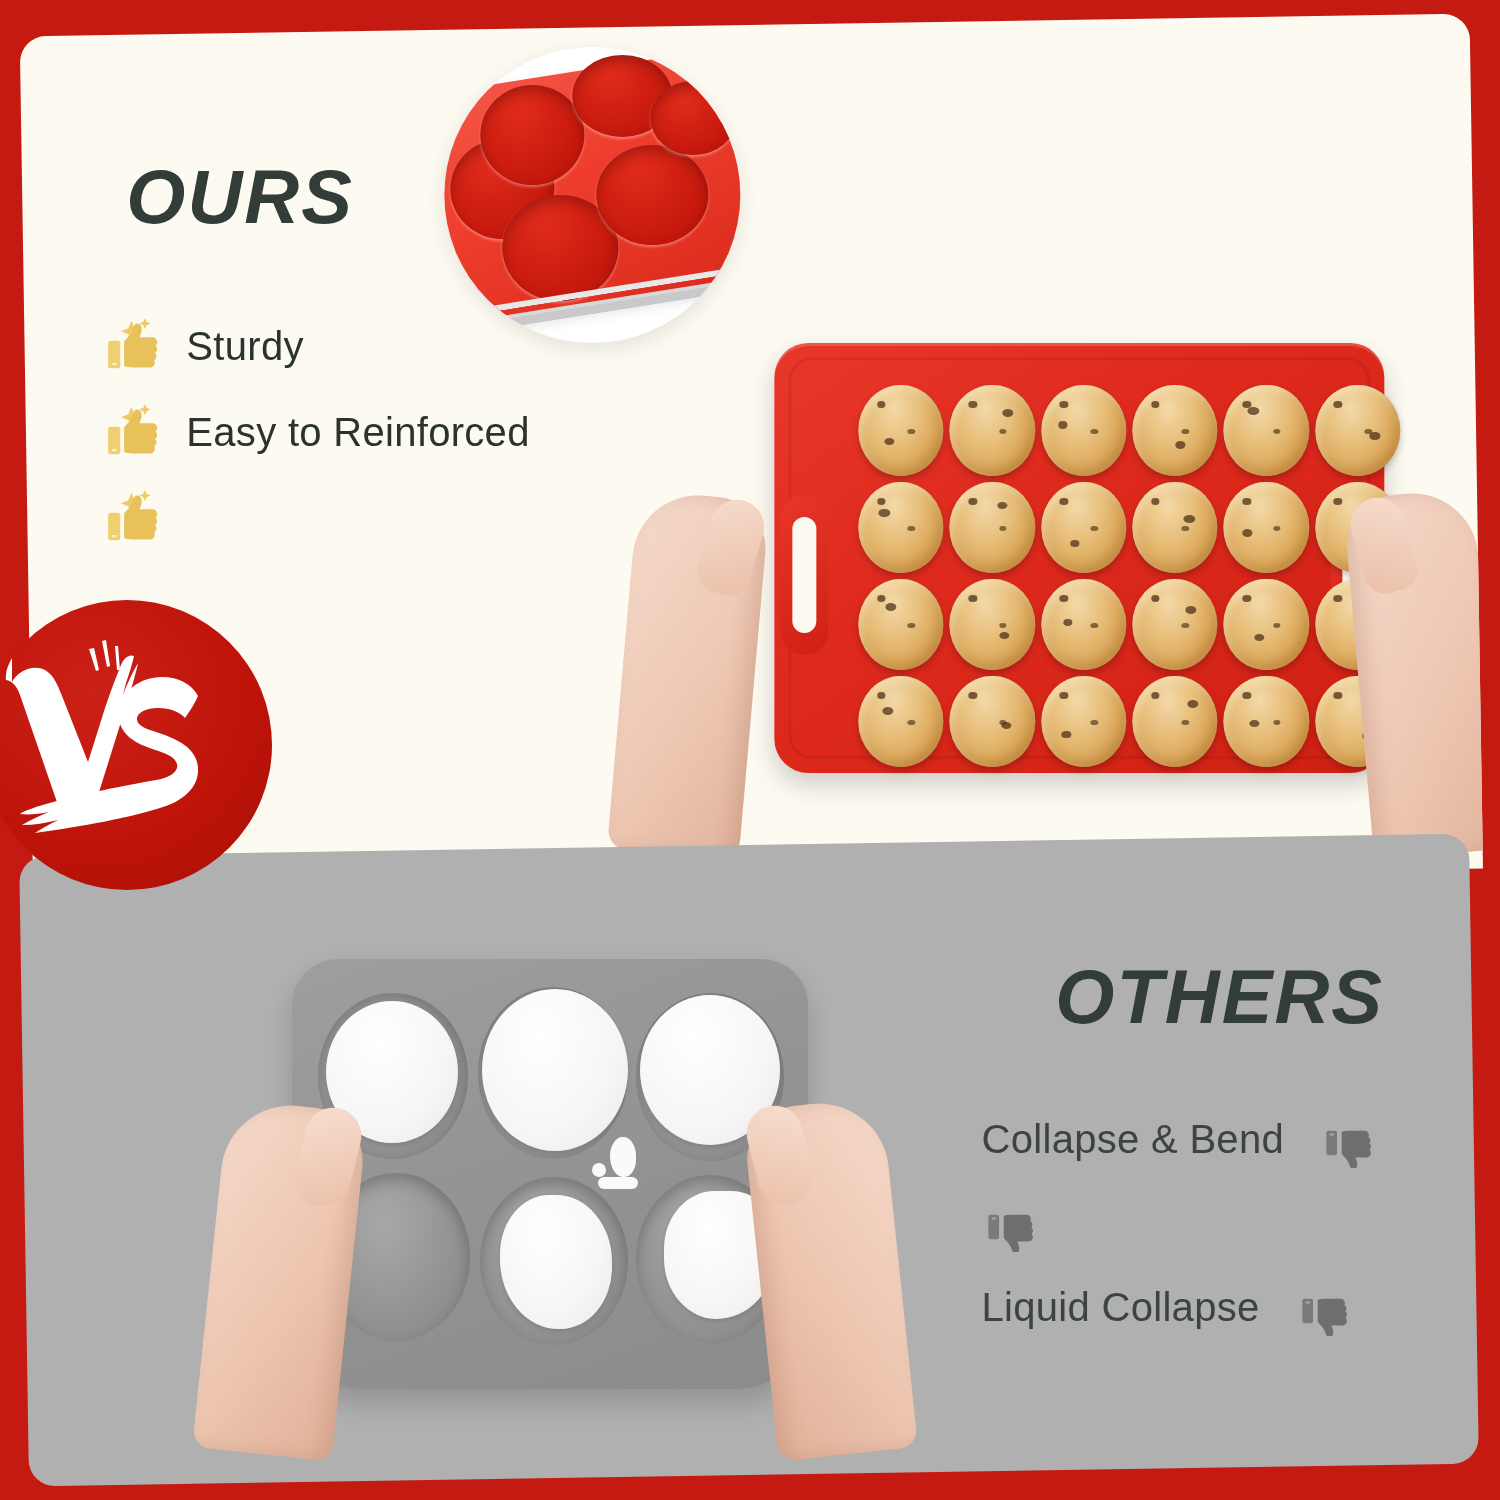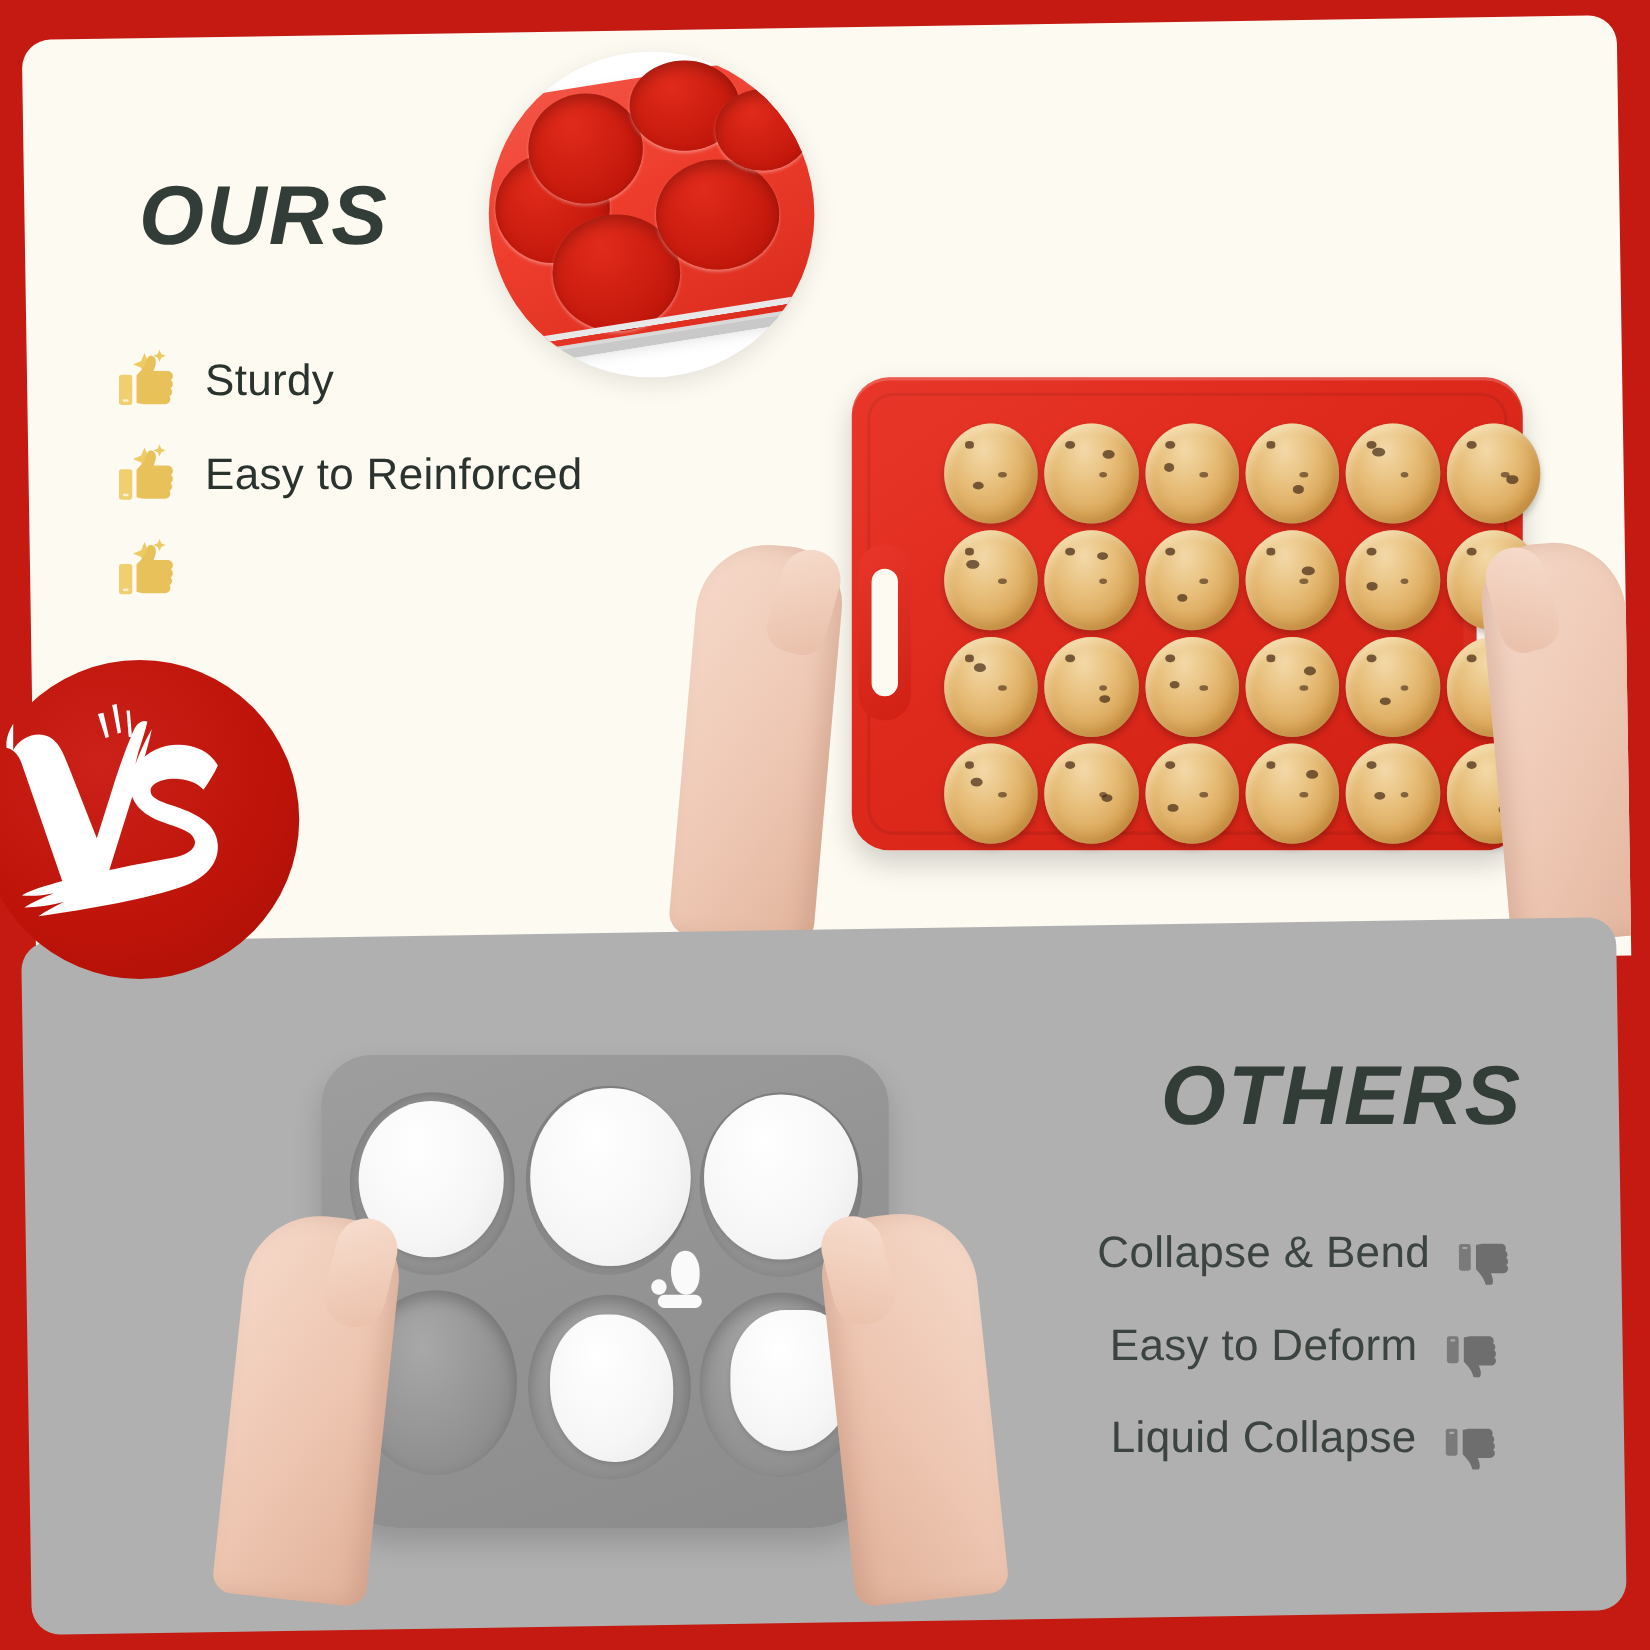--- a/index.html
+++ b/index.html
@@ -90,23 +90,23 @@
     z-index:6;
   }
   .others-list{
     position:absolute;
     right:96px;top:1105px;
     z-index:6;
   }
   .feat-row-r{
     display:flex;
     align-items:center;
-    justify-content:center;
+    justify-content:flex-start;
     height:84px;
-    gap:20px;
+    gap:36px;
   }
   .feat-row-r .f-label{
     font-size:40px;
     color:#3C4440;
     letter-spacing:0.3px;
     white-space:nowrap;
   }
   .thumb-down{
     position:relative;
     width:58px;height:58px;
@@ -553,21 +553,20 @@
             <svg viewBox="0 0 64 64" xmlns="http://www.w3.org/2000/svg">
               <path d="M26.5 51 c3.8 3.7 8.2 8.9 10 14 0.9 2.8 1.3 5.7 4.4 5.7" fill="none"></path>
               <path d="M24 48.5 c3.3 3.2 7.2 7.8 8.7 12.2 0.9 2.5 1.1 5 3.9 5 2.8 0 4.5-2.3 4.5-5.3 0-2.6-1-5.6-2.1-8.1 l12.4 0 c2.7 0 4.8-2.1 4.8-4.6 0-1.4-0.6-2.7-1.7-3.6 1.1-0.8 1.7-2.1 1.7-3.5 0-1.5-0.7-2.9-1.9-3.8 0.8-0.8 1.3-1.9 1.3-3.1 0-1.6-0.9-3-2.2-3.8 0.4-0.7 0.6-1.5 0.6-2.4 0-2.5-2.1-4.6-4.8-4.6 l-18 0 c-3.4 0-7.2 1.3-7.2 1.3z" fill="#6E6E6E"></path>
               <rect x="7" y="23" width="11.8" height="27" rx="2.5" fill="#7A7A7A"></rect>
               <rect x="10.4" y="26" width="5.1" height="2.2" rx="1.1" fill="#ABABAB"></rect>
             </svg>
           </span>
         </div>
 
         <div class="feat-row-r">
-          <span class="f-label">Easy to Deform</span>
           <span class="thumb-down">
             <svg viewBox="0 0 64 64" xmlns="http://www.w3.org/2000/svg">
               <path d="M24 48.5 c3.3 3.2 7.2 7.8 8.7 12.2 0.9 2.5 1.1 5 3.9 5 2.8 0 4.5-2.3 4.5-5.3 0-2.6-1-5.6-2.1-8.1 l12.4 0 c2.7 0 4.8-2.1 4.8-4.6 0-1.4-0.6-2.7-1.7-3.6 1.1-0.8 1.7-2.1 1.7-3.5 0-1.5-0.7-2.9-1.9-3.8 0.8-0.8 1.3-1.9 1.3-3.1 0-1.6-0.9-3-2.2-3.8 0.4-0.7 0.6-1.5 0.6-2.4 0-2.5-2.1-4.6-4.8-4.6 l-18 0 c-3.4 0-7.2 1.3-7.2 1.3z" fill="#6E6E6E"></path>
               <rect x="7" y="23" width="11.8" height="27" rx="2.5" fill="#7A7A7A"></rect>
               <rect x="10.4" y="26" width="5.1" height="2.2" rx="1.1" fill="#ABABAB"></rect>
             </svg>
           </span>
         </div>
 
         <div class="feat-row-r">

